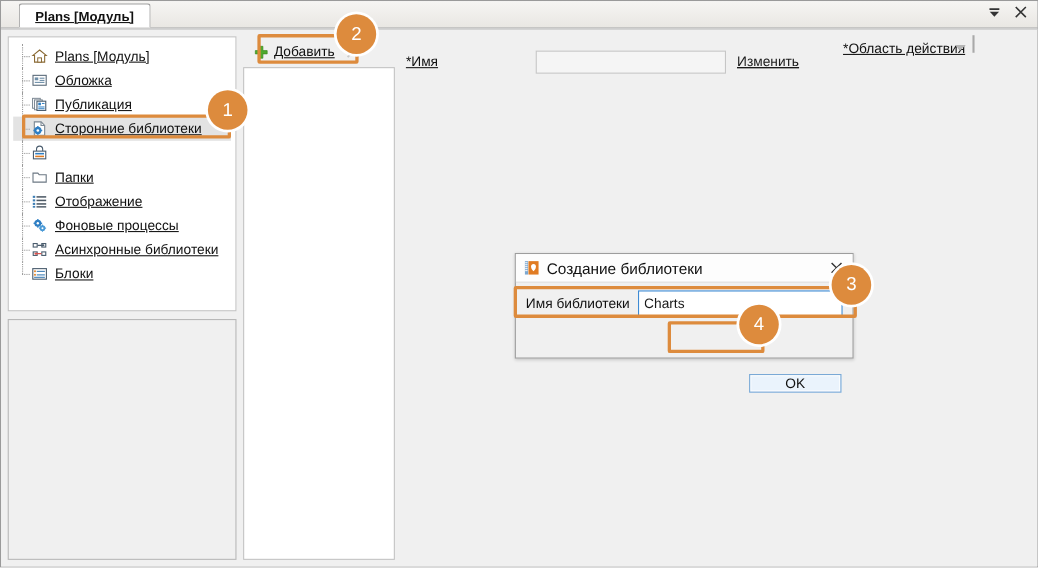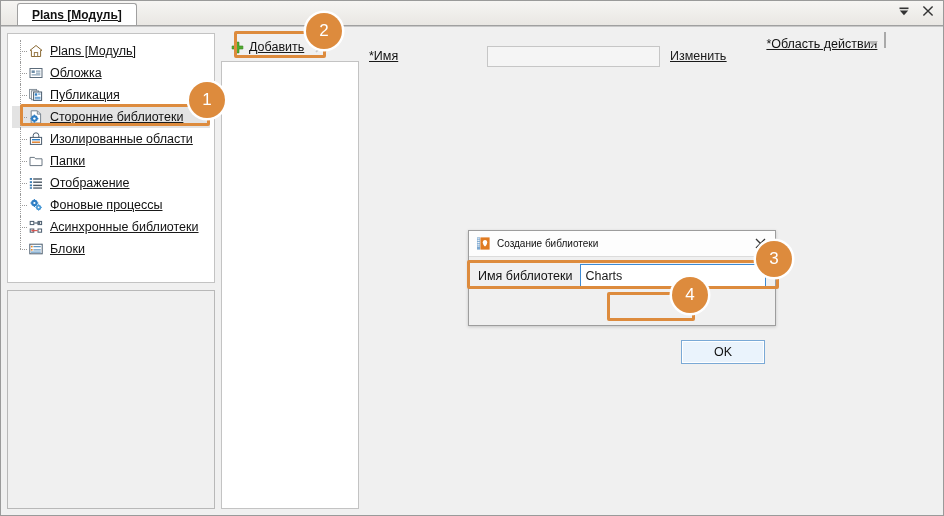--- a/index.html
+++ b/index.html
@@ -207,21 +207,21 @@
     display:flex; flex-direction:column;
   }
   .dlg-title {
     height:26px; min-height:26px;
     background:#fdfdfd;
     border-bottom:1px solid #dcdcdc;
     display:flex; align-items:center;
     padding:0 6px 0 8px;
   }
   .dlg-app-icon { width:13px; height:13px; margin-right:7px; display:block; }
-  .dlg-title-text { flex:1; font-size:10px; color:#111; }
+  .dlg-title-text { flex:1; font-size:14px; color:#111; }
   .dlg-close {
     width:18px;height:18px;
     display:flex;align-items:center;justify-content:center;
     cursor:pointer; color:#222;
   }
   .dlg-body {
     flex:1;
     display:flex; flex-direction:column;
     padding:7px 9px 0 9px;
     gap:40px;
@@ -235,21 +235,21 @@
     font-family:"Liberation Sans", sans-serif;
     font-size:12.5px; color:#1a1a1a;
     padding:11px 5px;
   }
   .dlg-btns {
     margin-top:12px;
     display:flex; justify-content:flex-end; gap:8px;
     padding-right:1px;
   }
   .dlg-btn {
-    width:84px; height:24px;
+    width:84px; height:17px;
     font-family:"Liberation Sans", sans-serif;
     font-size:12.5px;
     color:#111;
     background:linear-gradient(to bottom,#f3f3f3,#e4e4e4);
     border:1px solid #adadad;
     cursor:pointer;
   }
   .dlg-btn.focused {
     background:#eaf3fc;
     border:1px solid #7aa9d6;
@@ -355,21 +355,20 @@
         </div>
 
         <div class="tree-row">
           <span class="dashes"></span>
           <svg class="ticon" viewBox="0 0 16 16">
             <rect x="2.4" y="6.4" width="11.2" height="7" fill="#fff" stroke="#4b5d6e" stroke-width="1"></rect>
             <path d="M5.2 6.3 V4.6 a2.8 2.8 0 0 1 5.6 0 V6.3" fill="none" stroke="#4b5d6e" stroke-width="1"></path>
             <rect x="4" y="8" width="8" height="1.4" fill="#2f7fc4"></rect>
             <rect x="4" y="10.5" width="8" height="1.4" fill="#e07b22"></rect>
           </svg>
-          <span class="tlabel">Изолированные области</span>
         </div>
 
         <div class="tree-row">
           <span class="dashes"></span>
           <svg class="ticon" viewBox="0 0 16 16">
             <path d="M2 4.4 H6.4 L7.6 5.8 H14 V12.6 H2 Z" fill="#fff" stroke="#6c7884" stroke-width="1"></path>
           </svg>
           <span class="tlabel">Папки</span>
         </div>
 

